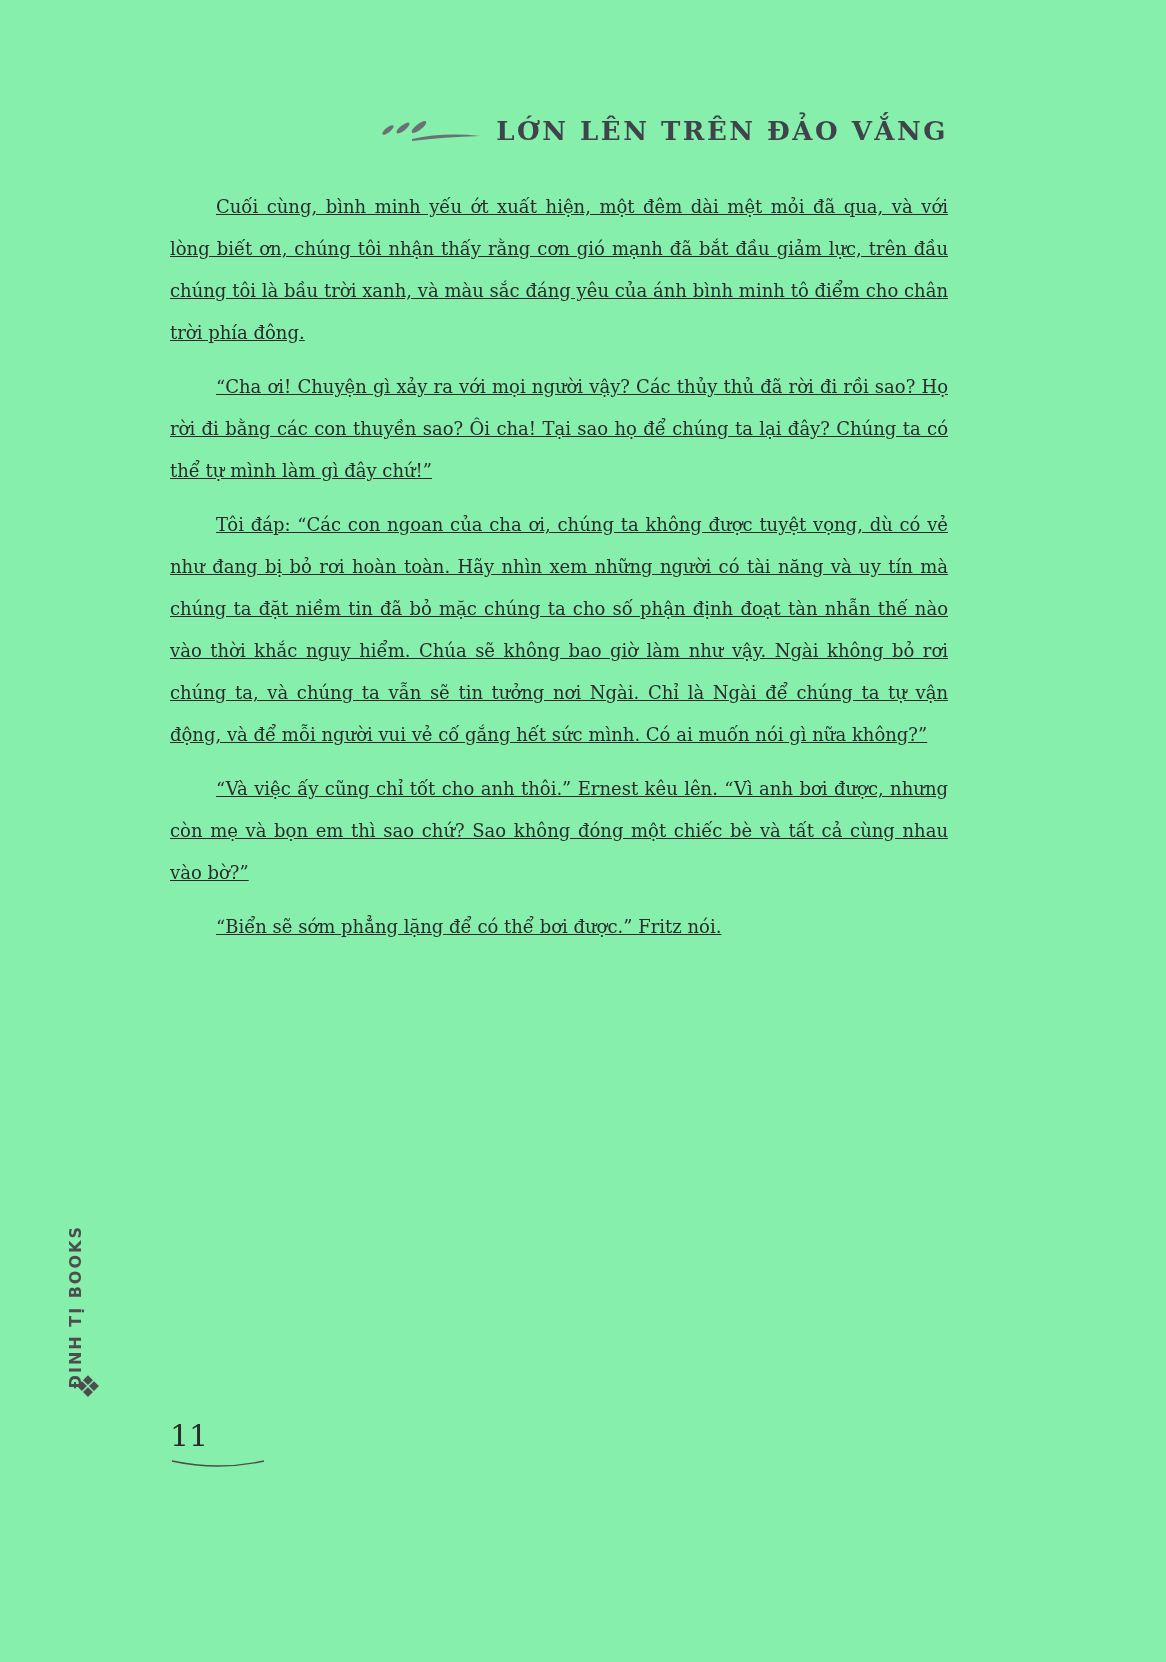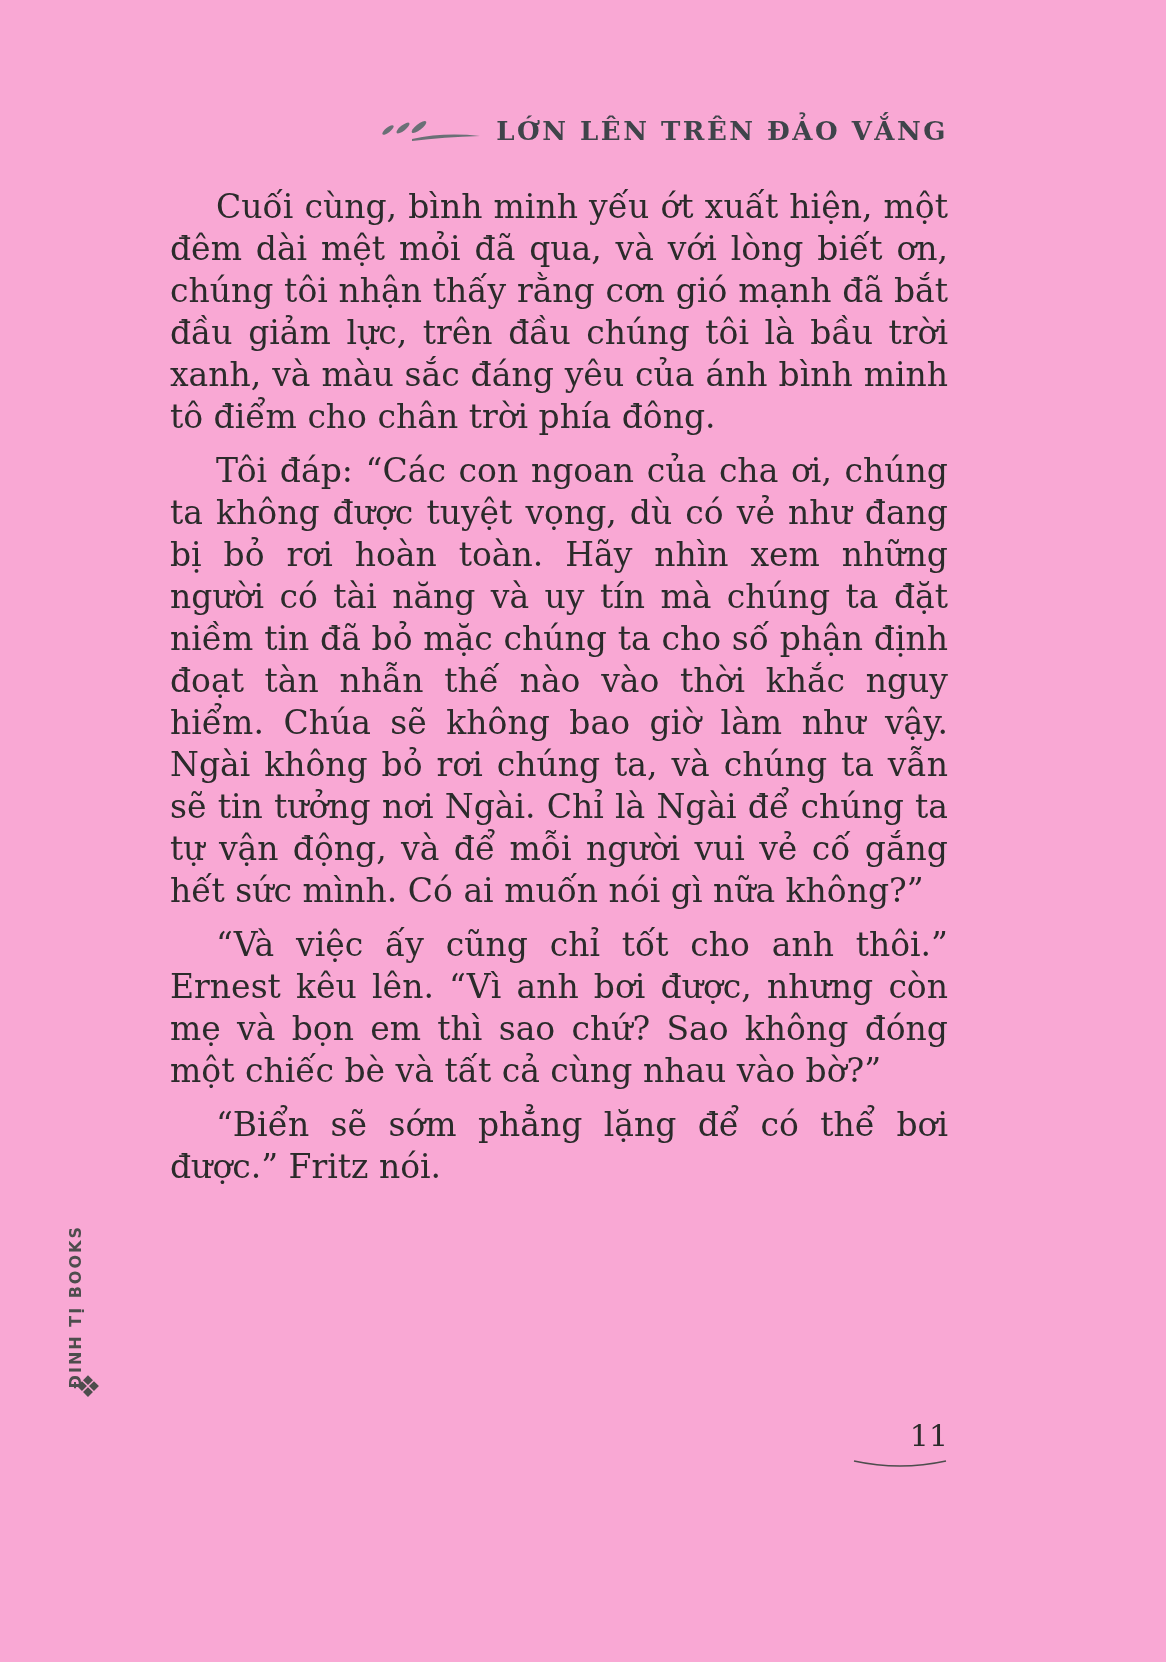--- a/index.html
+++ b/index.html
@@ -1,21 +1,21 @@
 <!DOCTYPE html>
 <html><head>
 <meta charset="utf-8">
 <style>
   * { margin: 0; padding: 0; box-sizing: border-box; }
   html, body { background: #ffffff; }
   .page {
     position: relative;
     width: 1166px;
     height: 1662px;
-    background: #f9a8d4;
+    background: #86efac;
     overflow: hidden;
     font-family: "DejaVu Serif", "Liberation Serif", serif;
     color: #2e2e2e;
   }
 
   
   .header {
     position: absolute;
     top: 112px;
     left: 170px;
@@ -33,24 +33,25 @@
     color: #3f444a;
     white-space: nowrap;
   }
 
   
   .body-text {
     position: absolute;
     top: 186px;
     left: 170px;
     width: 778px;
-    font-size: 33px;
+    font-size: 18px;
     line-height: 42px;
     text-align: justify;
     color: #2b2b2b;
+    text-decoration: underline;
   }
   .body-text p {
     text-indent: 46px;
     margin-bottom: 12px;
   }
 
   
   .publisher {
     position: absolute;
     left: 66px;
@@ -80,21 +81,21 @@
     color: #4d4d4d;
     line-height: 1;
   }
 
   
   .footer {
     position: absolute;
     top: 1418px;
     left: 170px;
     width: 778px;
-    text-align: right;
+    text-align: left;
   }
   .footer .page-number {
     font-size: 30px;
     color: #2b2b2b;
   }
   .footer .footer-flourish {
     margin-top: 4px;
   }
 </style>
 </head>
@@ -109,20 +110,21 @@
         <ellipse cx="25" cy="10" rx="8" ry="2.7" fill="#6a7076" transform="rotate(-38 25 10)"></ellipse>
         <ellipse cx="41" cy="9" rx="9" ry="3" fill="#6a7076" transform="rotate(-38 41 9)"></ellipse>
         <path d="M34 21 Q 66 14 102 18 Q 66 19 34 23 Z" fill="#6a7076"></path>
       </svg>
     </span>
     <span class="title">LỚN LÊN TRÊN ĐẢO VẮNG</span>
   </div>
 
   <div class="body-text">
     <p>Cuối cùng, bình minh yếu ớt xuất hiện, một đêm dài mệt mỏi đã qua, và với lòng biết ơn, chúng tôi nhận thấy rằng cơn gió mạnh đã bắt đầu giảm lực, trên đầu chúng tôi là bầu trời xanh, và màu sắc đáng yêu của ánh bình minh tô điểm cho chân trời phía đông.</p>
+    <p>“Cha ơi! Chuyện gì xảy ra với mọi người vậy? Các thủy thủ đã rời đi rồi sao? Họ rời đi bằng các con thuyền sao? Ôi cha! Tại sao họ để chúng ta lại đây? Chúng ta có thể tự mình làm gì đây chứ!”</p>
     <p>Tôi đáp: “Các con ngoan của cha ơi, chúng ta không được tuyệt vọng, dù có vẻ như đang bị bỏ rơi hoàn toàn. Hãy nhìn xem những người có tài năng và uy tín mà chúng ta đặt niềm tin đã bỏ mặc chúng ta cho số phận định đoạt tàn nhẫn thế nào vào thời khắc nguy hiểm. Chúa sẽ không bao giờ làm như vậy. Ngài không bỏ rơi chúng ta, và chúng ta vẫn sẽ tin tưởng nơi Ngài. Chỉ là Ngài để chúng ta tự vận động, và để mỗi người vui vẻ cố gắng hết sức mình. Có ai muốn nói gì nữa không?”</p>
     <p>“Và việc ấy cũng chỉ tốt cho anh thôi.” Ernest kêu lên. “Vì anh bơi được, nhưng còn mẹ và bọn em thì sao chứ? Sao không đóng một chiếc bè và tất cả cùng nhau vào bờ?”</p>
     <p>“Biển sẽ sớm phẳng lặng để có thể bơi được.” Fritz nói.</p>
   </div>
 
   <div class="publisher">
     <span class="publisher-name">ĐINH TỊ BOOKS</span>
   </div>
   <div class="publisher-logo">❖</div>
 

